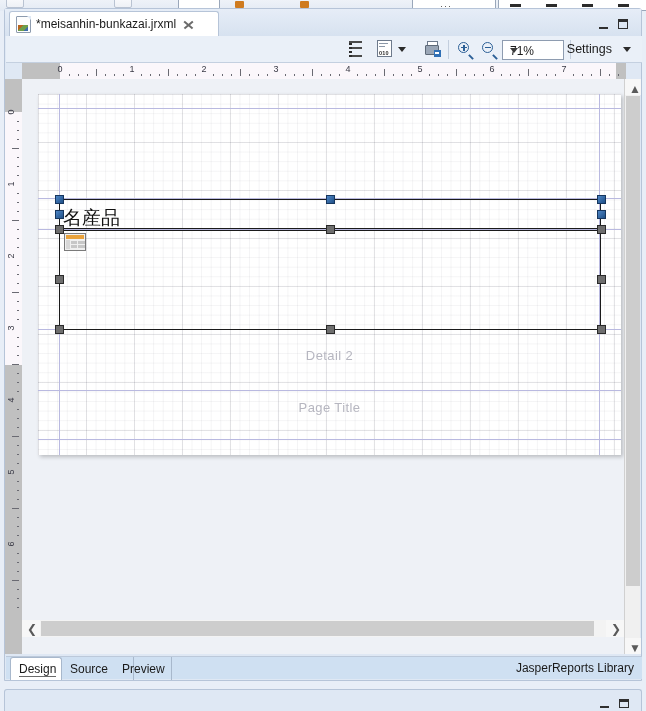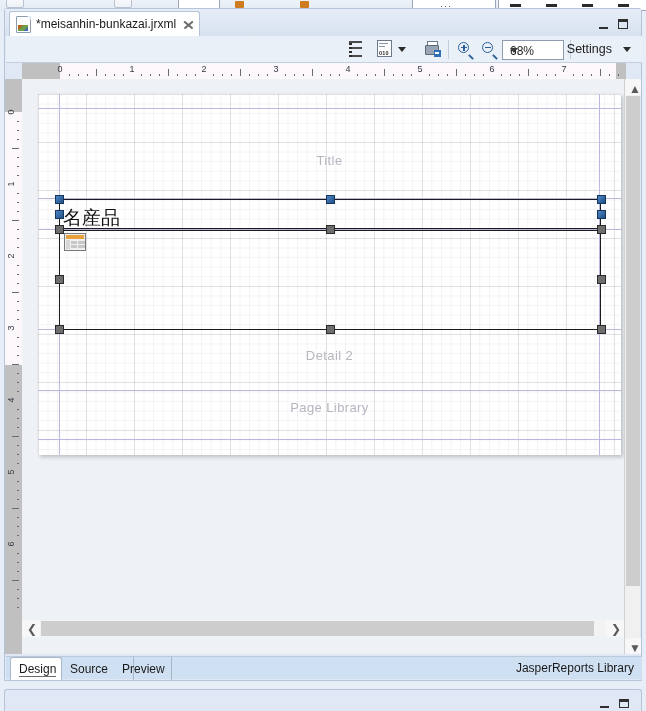--- a/index.html
+++ b/index.html
@@ -45,21 +45,21 @@
     border-radius: 3px 3px 0 0;
     box-sizing: border-box;
   }
   .tabbar {
     position: absolute; left: 0; top: 0; width: 100%; height: 27px;
     background: linear-gradient(#e6edf7, #d7e2f0);
   }
   .tab {
     position: absolute; top: 2px; height: 25px;
     display: flex; align-items: center; gap: 5px;
-    padding: 0 5px 0 6px;
+    padding: 0 24px 0 6px;
     box-sizing: border-box;
     font-size: 12px;
     white-space: nowrap;
   }
   .tab.active {
     background: #ffffff;
     border: 1px solid #b6c4d8;
     border-bottom: none;
     border-radius: 3px 3px 0 0;
     left: 4px;
@@ -455,21 +455,21 @@
           <span class="p2"></span>
           <span class="h"></span>
       </div>
       <div class="tbi ic-zoom" style="left:475px;">
         <span class="c"></span>
           <span class="p1"></span>
           <span class="h"></span>
       </div>
 
       <div class="zoomcombo" style="left:496px;">
-        <span>68%</span>
+        <span>71%</span>
         <span class="v"></span>
       </div>
 
       <div class="tb2-sep" style="left:564px;"></div>
 
       <div class="settings">Settings</div>
       <div class="settings-caret"></div>
     </div>
 
     <div class="ruler-corner"></div>
@@ -613,23 +613,22 @@
         <div class="margin-v" style="left:21px;"></div>
         <div class="margin-v" style="right:21px;"></div>
 
         <div class="band-line" style="top:14px;"></div>
         <div class="band-line" style="top:104px;"></div>
         <div class="band-line" style="top:135px;"></div>
         <div class="band-line" style="top:235px;"></div>
         <div class="band-line" style="top:296px;"></div>
         <div class="band-line" style="top:345px;"></div>
 
-        <div class="band-label" style="top:59px;">Title</div>
         <div class="band-label" style="top:254px;">Detail 2</div>
-        <div class="band-label" style="top:306px;">Page Library</div>
+        <div class="band-label" style="top:306px;">Page Title</div>
 
         <div class="elem-box" style="left:21px; top:105px; width:542px; height:30px;"></div>
         <div class="elem-box" style="left:21px; top:136px; width:542px; height:100px;"></div>
 
         <div class="jp-text" style="left:25px; top:113px;">名産品</div>
 
         <div class="grid-icon" style="left:26px; top:139px;">
           <span class="hdr"></span>
           <span class="sc"></span>
           <span class="c" style="left:6px; top:7px; width:6px;"></span>

